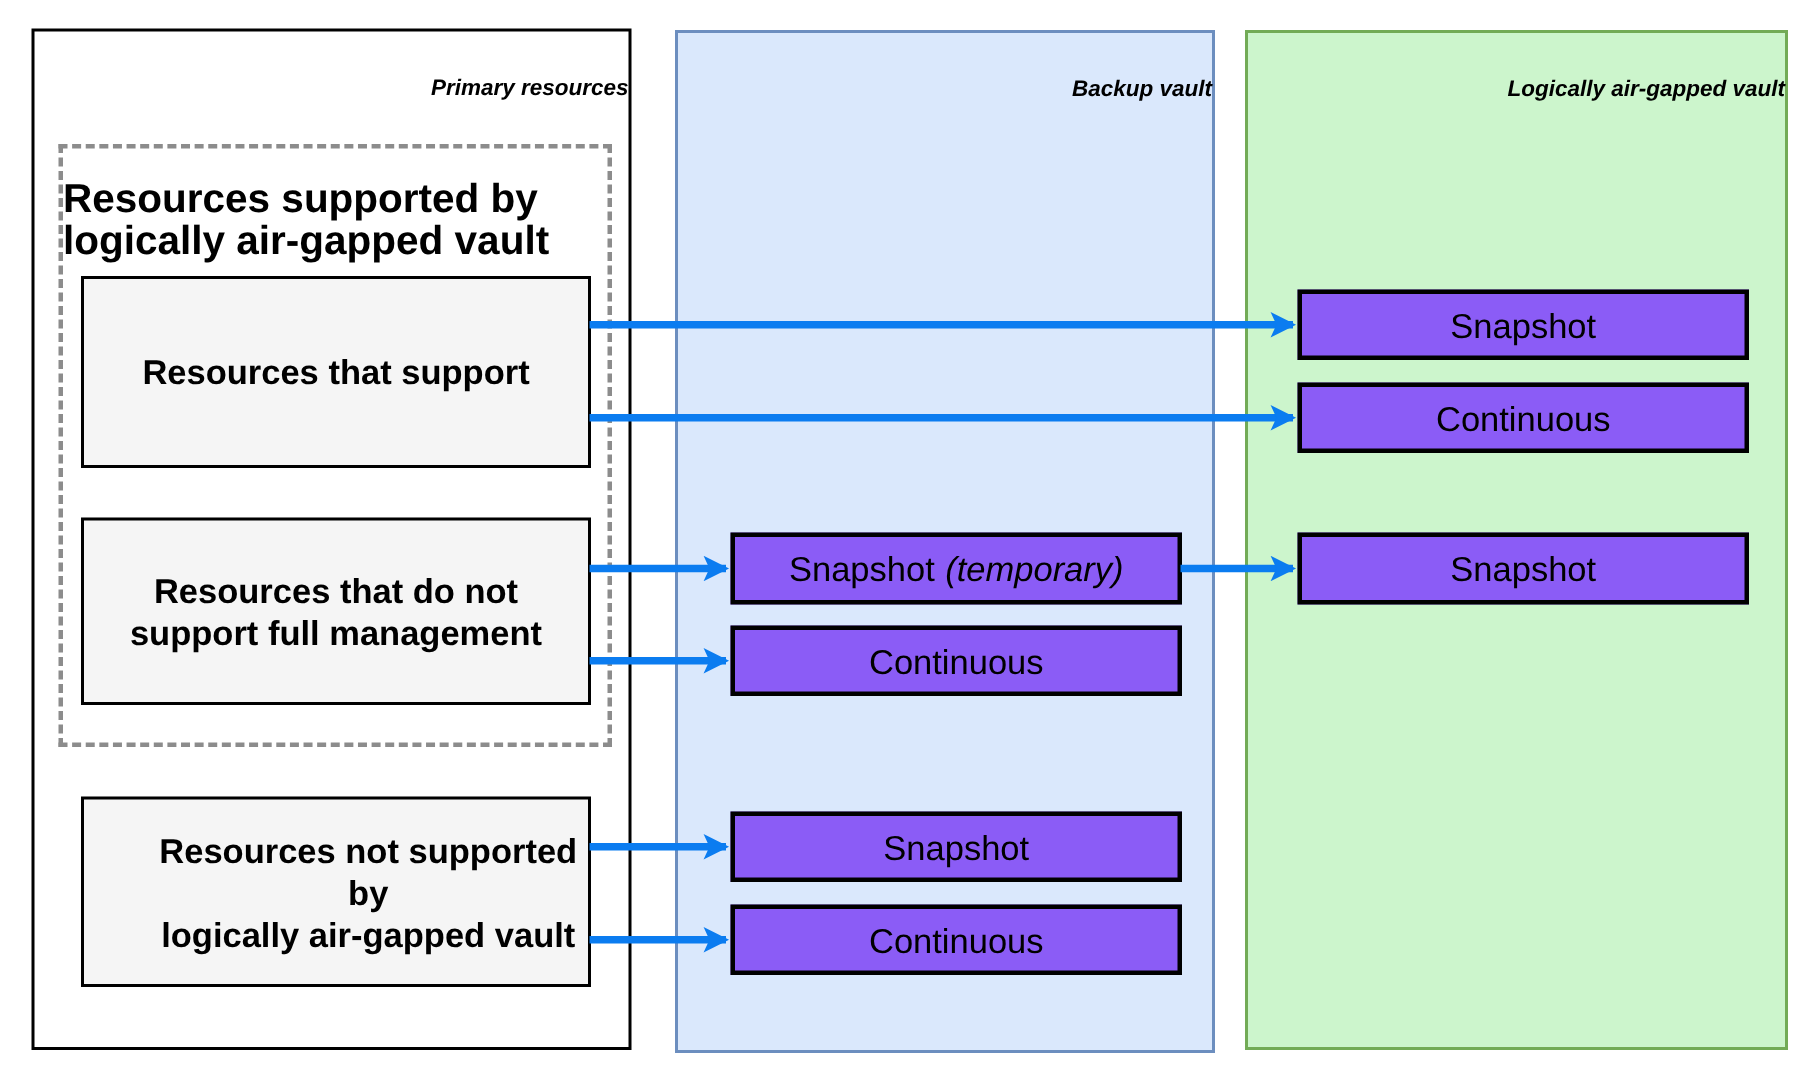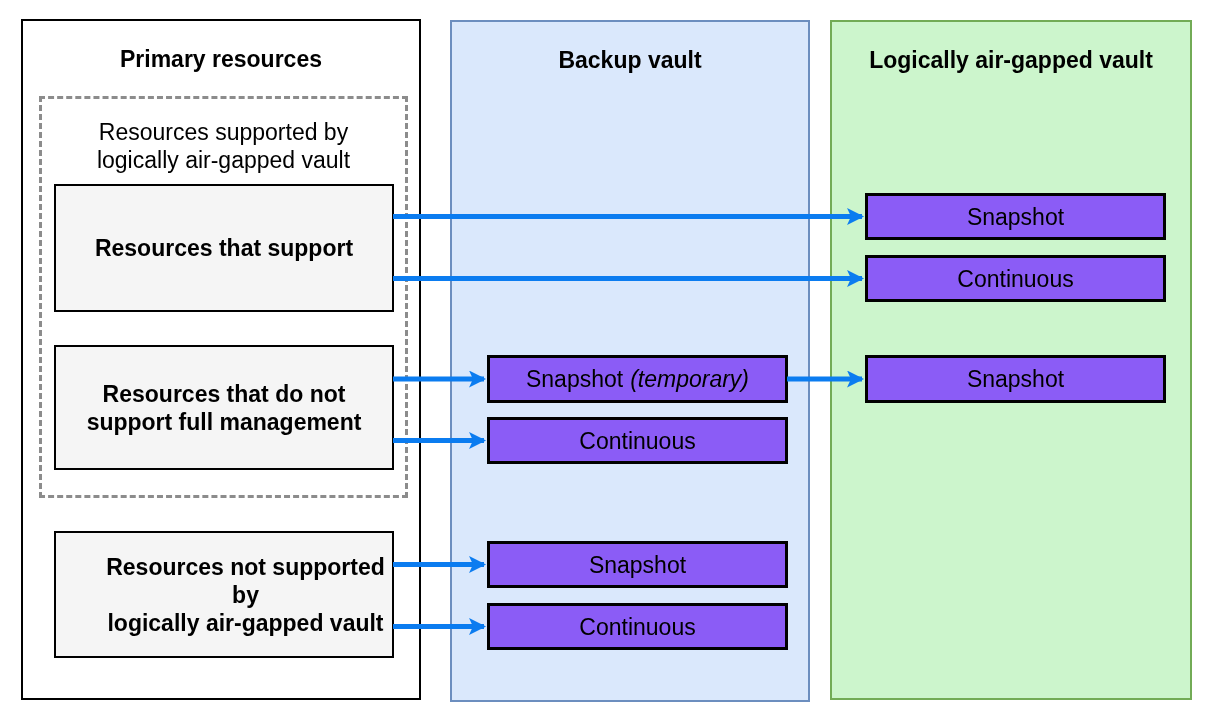--- a/index.html
+++ b/index.html
@@ -13,25 +13,26 @@
     font-family: "Liberation Sans", "DejaVu Sans", sans-serif;
     color: #000000;
     overflow: hidden;
   }
 
   .panel { position: absolute; }
 
   .panel-title {
     position: absolute;
     top: 24px; left: 0; right: 0;
-    text-align: center;
-    font-size: 23px;
+    text-align: right;
+    font-size: 15px;
     font-weight: bold;
     line-height: 28px;
     white-space: nowrap;
+    font-style: italic;
   }
 
   .panel-primary {
     left: 21px; top: 19px;
     width: 400px; height: 681px;
     background: #ffffff;
     border: 2px solid #000000;
   }
 
   .panel-backup {
@@ -51,23 +52,23 @@
   .dashed-group {
     position: absolute;
     left: 16px; top: 75px;
     width: 369px; height: 402px;
     border: 3px dashed var(--dashed-border, #8c8c8c);
   }
 
   .group-heading {
     position: absolute;
     top: 19px; left: 0; right: 0;
-    text-align: center;
-    font-size: 23px;
-    font-weight: normal;
+    text-align: left;
+    font-size: 27px;
+    font-weight: bold;
     line-height: 28px;
   }
 
   .resource-box {
     position: absolute;
     width: 340px;
     background: var(--box-fill, #f5f5f5);
     border: 2px solid #000000;
     display: flex;
     flex-direction: column;

